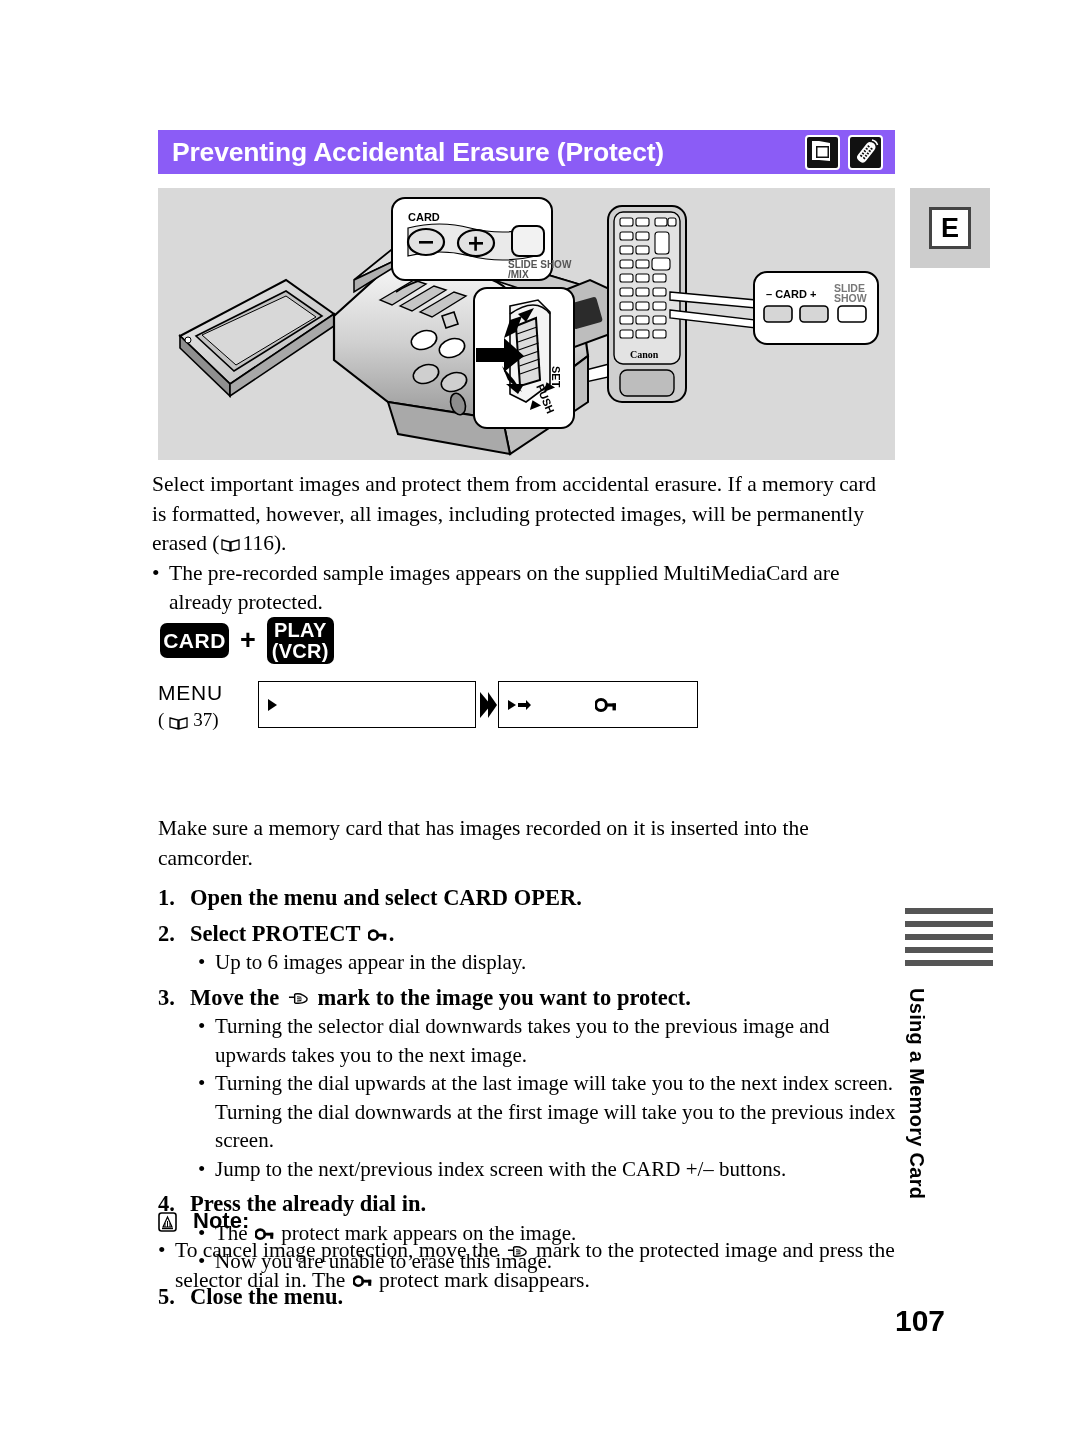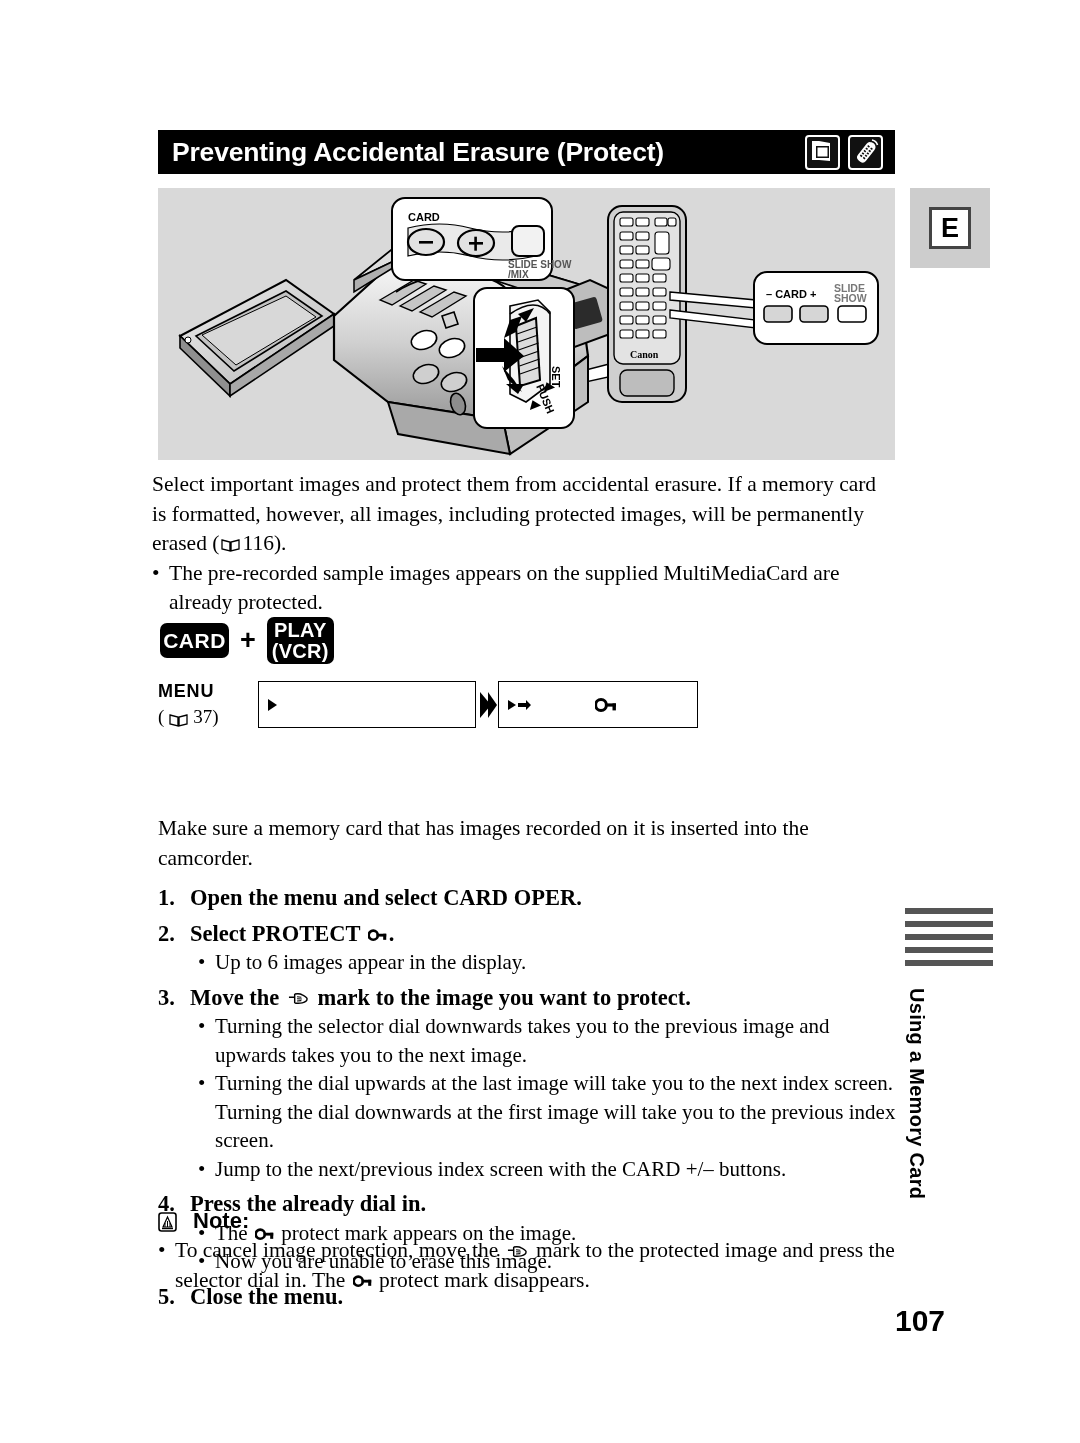--- a/index.html
+++ b/index.html
@@ -5,21 +5,21 @@
   html,body{margin:0;padding:0;background:#fff;}
   body{
     width:1080px;height:1443px;position:relative;overflow:hidden;
     font-family:"Liberation Serif", serif;color:#000;
   }
   .page{position:absolute;inset:0;}
 
   
   .titlebar{
     position:absolute;left:158px;top:130px;width:737px;height:44px;
-    background:#000000;display:flex;align-items:center;
+    background:#8b5cf6;display:flex;align-items:center;
   }
   .titlebar .ttl{
     font-family:"Liberation Sans", sans-serif;font-weight:bold;
     font-size:26.5px;color:#fff;letter-spacing:-0.2px;margin-left:14px;
     white-space:nowrap;
   }
   .titlebar .icons{margin-left:auto;display:flex;gap:8px;margin-right:12px;}
   .ticon{width:31px;height:31px;border:2px solid #fff;border-radius:4px;
          background:#111;position:relative;overflow:hidden;}
 
@@ -45,21 +45,21 @@
   .mbadge{background:#000;color:#fff;border-radius:7px;
           font-family:"Liberation Sans", sans-serif;font-weight:bold;
           display:flex;align-items:center;justify-content:center;text-align:center;}
   .mbadge.one{width:69px;height:35px;font-size:21px;letter-spacing:0.5px;}
   .mbadge.two{width:67px;height:47px;font-size:20px;line-height:21px;letter-spacing:0.3px;}
   .plus{font-family:"Liberation Sans", sans-serif;font-weight:bold;font-size:27px;}
 
   
   .menurow{position:absolute;left:158px;top:681px;display:flex;align-items:flex-start;}
   .menulabel{width:100px;}
-  .menulabel .mword{font-family:"Liberation Sans", sans-serif;font-weight:bold;font-size:18px;letter-spacing:0.8px;}
+  .menulabel .mword{font-family:"Liberation Sans", sans-serif;font-weight:normal;font-size:21px;letter-spacing:0.8px;}
   .menulabel .mref{font-size:19px;margin-top:4px;display:flex;align-items:center;gap:3px;}
   .mbox{height:47px;border:1.6px solid #000;background:#fff;box-sizing:border-box;
         display:flex;align-items:center;position:relative;}
   .mbox1{width:218px;}
   .mbox2{width:200px;}
   .chev{width:22px;display:flex;align-items:center;justify-content:center;height:47px;}
 
   
   .steps{position:absolute;left:158px;top:810px;width:745px;font-size:21.5px;line-height:29.5px;}
   .step{display:flex;font-family:"Liberation Serif", serif;font-weight:bold;font-size:22.5px;margin-top:6px;}

